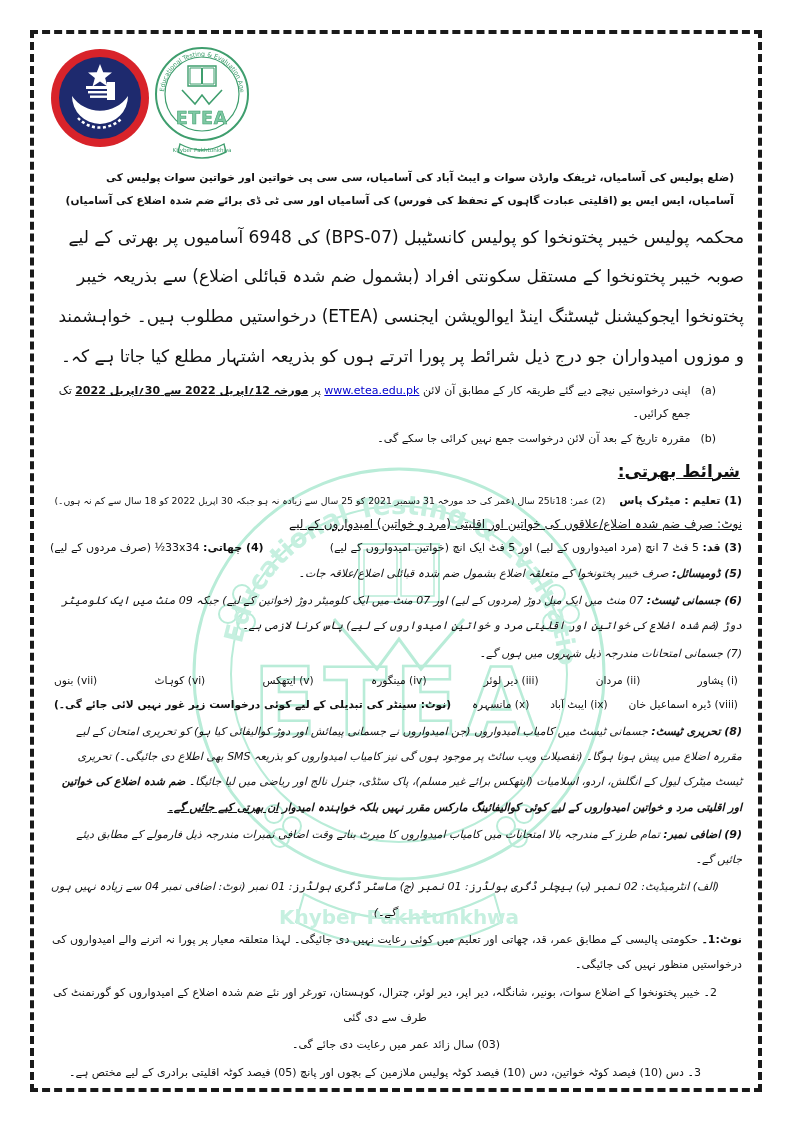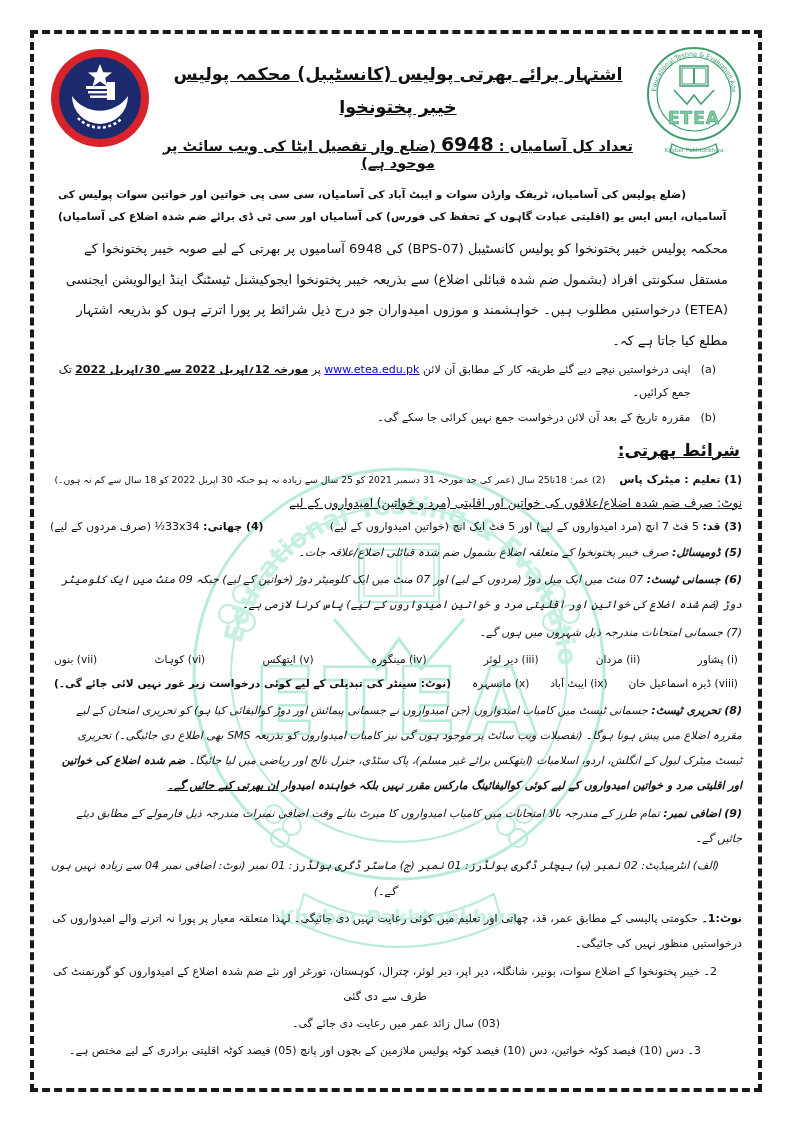--- a/index.html
+++ b/index.html
@@ -41,24 +41,24 @@
     font-weight:bold; font-size:17.5px; line-height:1.9;
     text-decoration:underline; direction:rtl; display:inline-block;
   }
   .total-line {
     text-align:center; font-weight:bold; font-size:14.5px;
     text-decoration:underline; margin:8px 0 10px 0; direction:rtl;
   }
   .total-number { font-size:19px; letter-spacing:1px; }
   
   .center-paren {
-    text-align:left; font-weight:bold; font-size:10.6px;
+    text-align:right; font-weight:bold; font-size:10.6px;
     line-height:2.15; margin:2px 10px 6px 10px;
   }
-  .para { text-align:right; font-size:13px; line-height:2.35; margin:2px 16px; }
+  .para { text-align:right; font-size:17px; line-height:2.35; margin:2px 0; }
   .ab-item { display:flex; gap:10px; font-size:11px; line-height:2.1; padding-right:28px; margin:2px 0; }
   .ab-label { direction:ltr; flex:0 0 auto; }
   .link { color:#0000cc; text-decoration:underline; direction:ltr; unicode-bidi:embed; }
   .bold-u { font-weight:bold; text-decoration:underline; }
   .sec-heading {
     text-align:right; font-weight:bold; font-size:17px;
     margin:10px 4px 8px 4px;
   }
   .sec-heading span { text-decoration:underline; }
   .cond-row { display:flex; gap:14px; align-items:baseline; font-size:11px; line-height:2.1; margin:2px 2px; }
@@ -121,28 +121,20 @@
           <path d="M 24,52 A 28,28 0 0 0 80,52 A 34,34 0 0 1 24,52 Z" fill="#ffffff"></path>
           <g fill="#ffffff">
             <rect x="38" y="42" width="28" height="3"></rect>
             <rect x="40" y="47" width="24" height="2.4"></rect>
             <rect x="42" y="51.5" width="20" height="2.4"></rect>
             <rect x="59" y="38" width="8" height="18"></rect>
           </g>
           <path d="M 30,74 A 30,30 0 0 0 74,74" fill="none" stroke="#ffffff" stroke-width="2.5" stroke-dasharray="3 2.5"></path>
         </svg>
       </div>
-      <div class="hdr-center">
-        <div class="doc-title">اشتہار برائے بھرتی پولیس (کانسٹیبل) محکمہ پولیس خیبر پختونخوا</div>
-        <div class="total-line">
-          <span>تعداد کل آسامیاں :</span>
-          <span class="total-number">6948</span>
-          <span>(ضلع وار تفصیل ایٹا کی ویب سائٹ پر موجود ہے)</span>
-        </div>
-      </div>
       <div class="hdr-logo">
         <svg width="100" height="116" viewBox="0 0 100 116">
           <g fill="none" stroke="#3f9e6e" stroke-width="2">
             <circle cx="50" cy="50" r="46"></circle>
             <circle cx="50" cy="50" r="37" stroke-width="1.2"></circle>
             <path d="M 36,22 h28 v20 h-28 z" stroke-width="1.4"></path>
             <path d="M 38,24 h11.5 v16 h-11.5 z M 50.5,24 h11.5 v16 h-11.5 z" stroke-width="1"></path>
             <path d="M 30,46 L 43,60 L 50,51 L 57,60 L 70,46" stroke-width="1.6"></path>
             <path d="M 28,100 Q 50,112 72,100 L 74,108 Q 50,120 26,108 Z" stroke-width="1.4"></path>
           </g>

